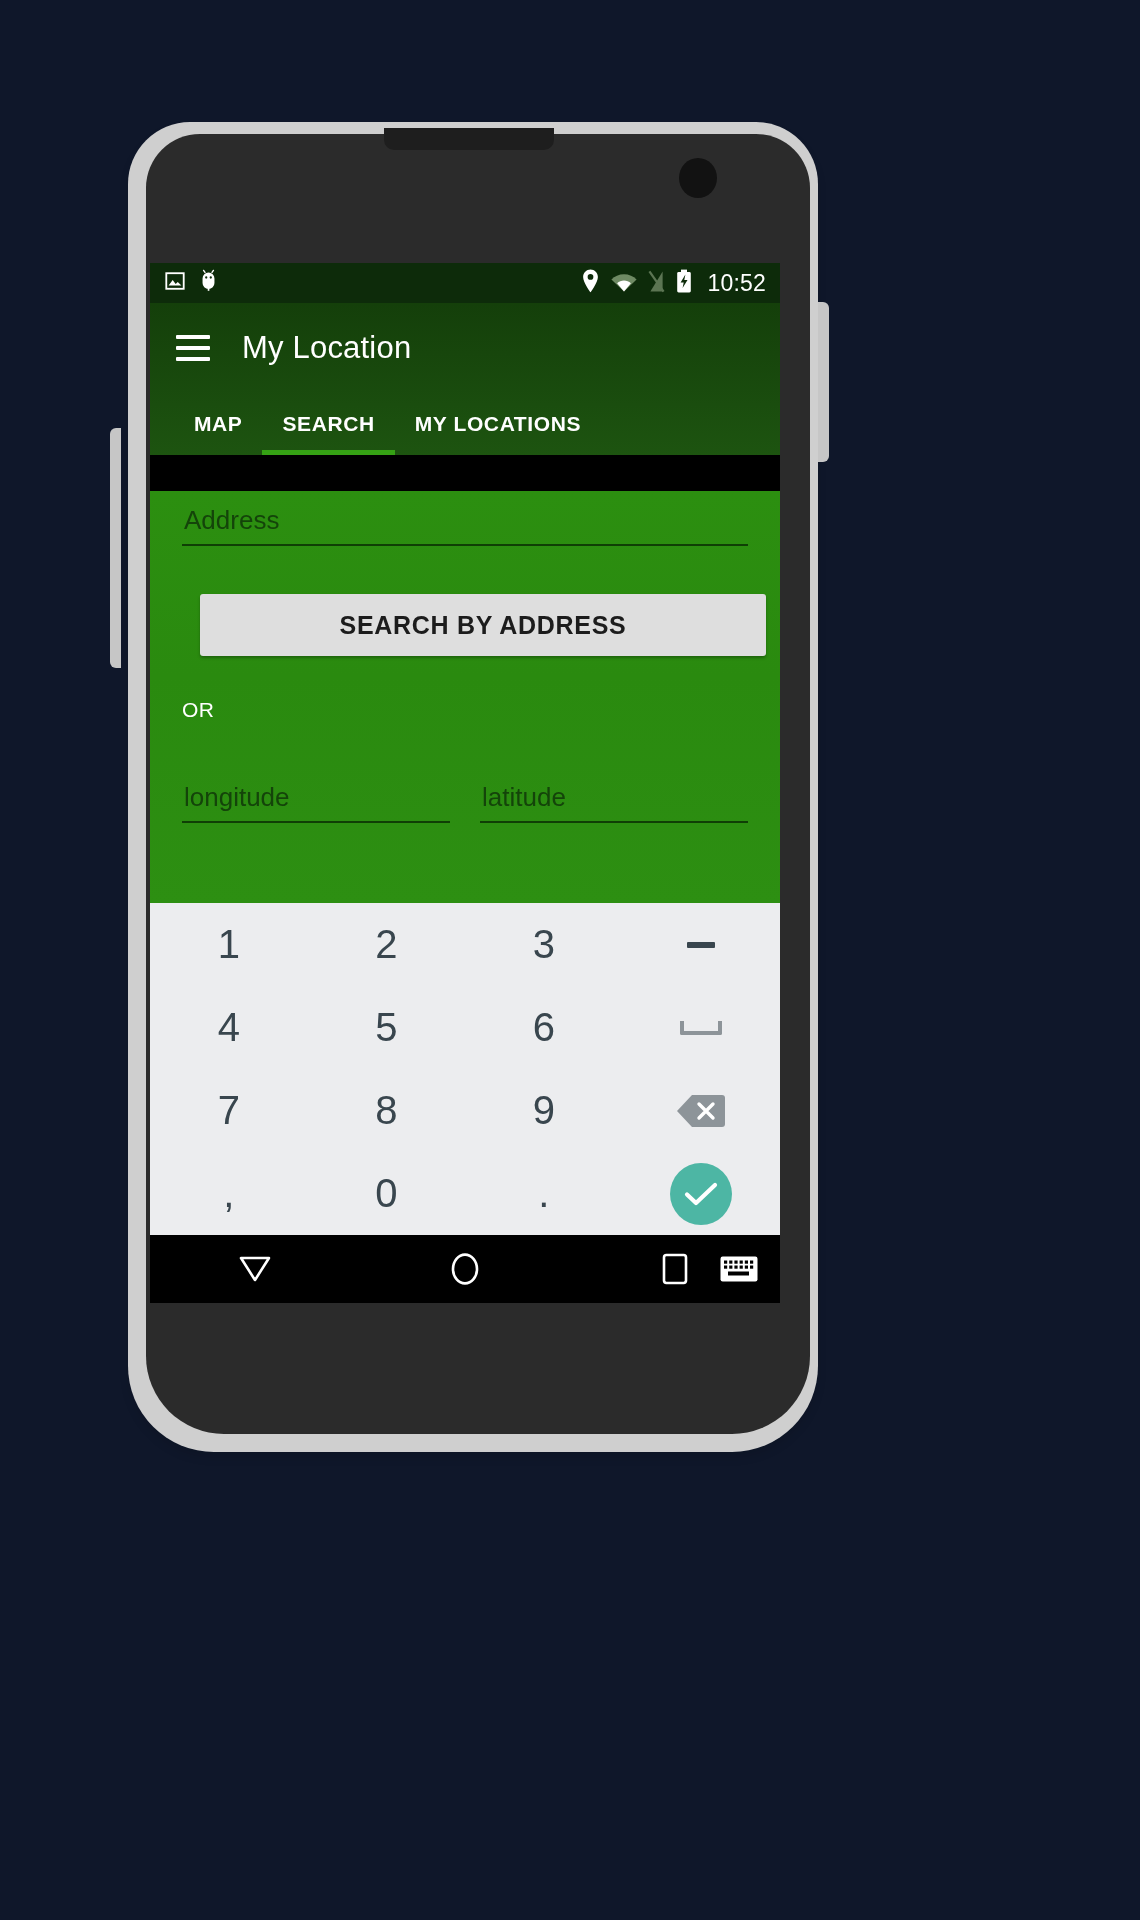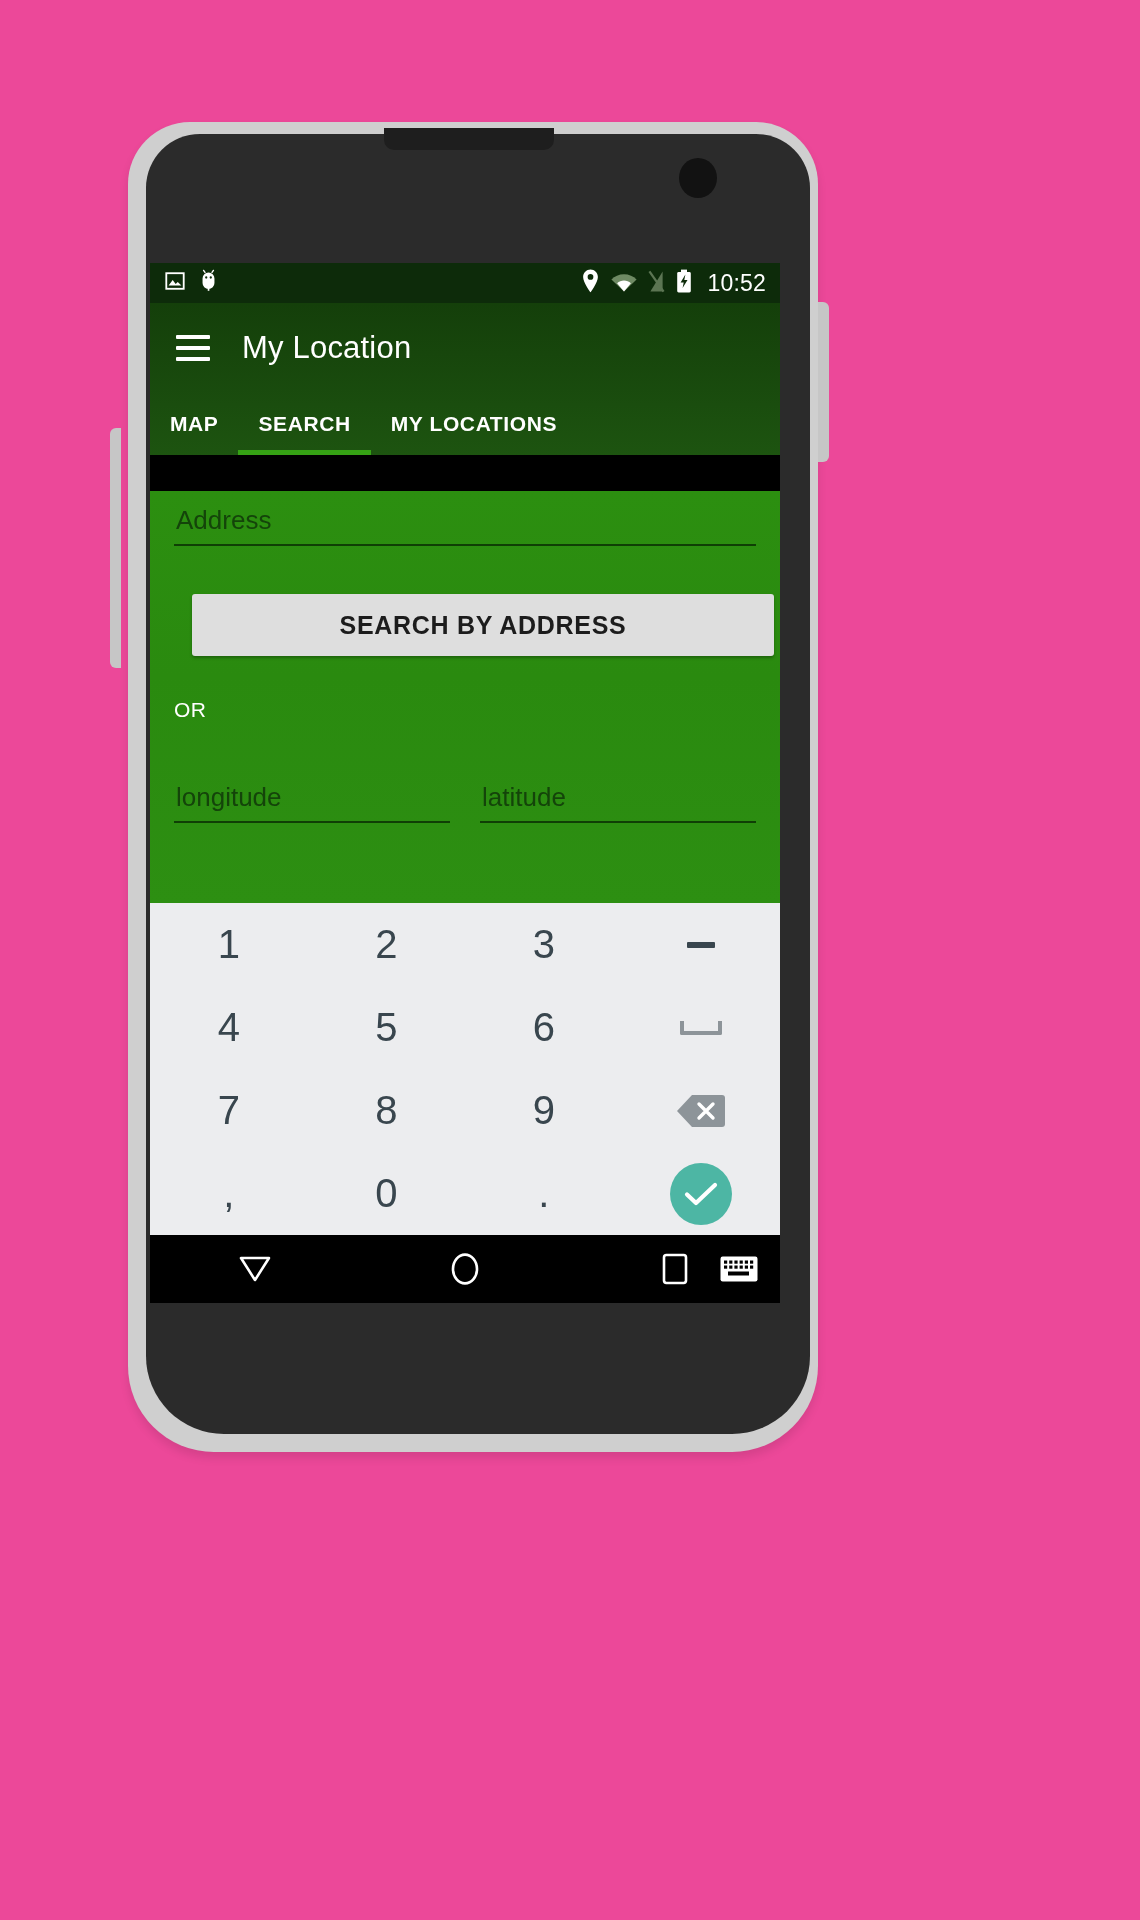--- a/index.html
+++ b/index.html
@@ -10,21 +10,21 @@
     background: #ffffff;
     font-family: "Liberation Sans", sans-serif;
     overflow: hidden;
   }
 
   
   #stage {
     position: relative;
     width: 1140px;
     height: 1920px;
-    background: #ec4899;
+    background: #0f172a;
   }
 
   
   .device-outer {
     position: absolute;
     left: 128px;
     top: 122px;
     width: 690px;
     height: 1330px;
     background: #cfcfcf;
@@ -147,20 +147,21 @@
     color: #ffffff;
     font-size: 31px;
     font-weight: normal;
     letter-spacing: 0.2px;
   }
 
   
   .tabs {
     display: flex;
     height: 62px;
+    padding-left: 24px;
   }
   .tab {
     position: relative;
     height: 100%;
     display: flex;
     align-items: center;
     padding: 0 20px;
     cursor: pointer;
   }
   .tab-label {
@@ -176,21 +177,21 @@
     left: 0;
     right: 0;
     bottom: 0;
     height: 5px;
     background: #35a214;
   }
 
   
   .form-panel {
     background: linear-gradient(180deg, #2c8f10 0%, #2a8a0f 45%, #2d8f12 100%);
-    padding: 0 24px;
+    padding: 0 32px;
     height: 412px;
     position: relative;
   }
 
   .field {
     position: relative;
     padding-top: 8px;
   }
   .field-input {
     width: 100%;

